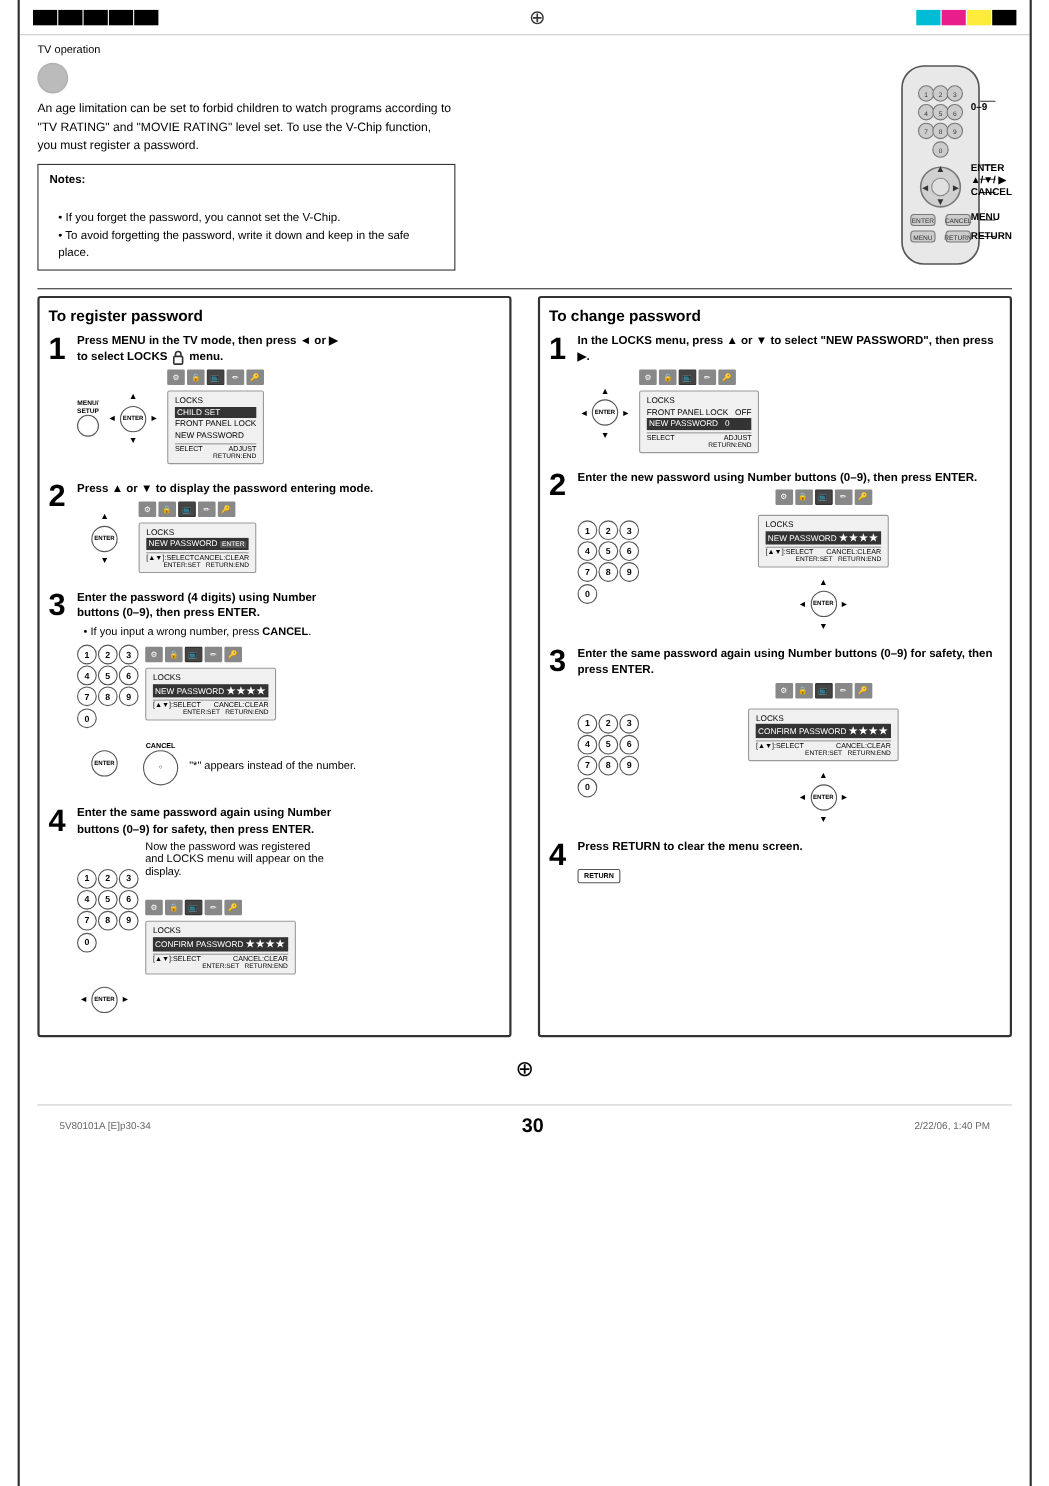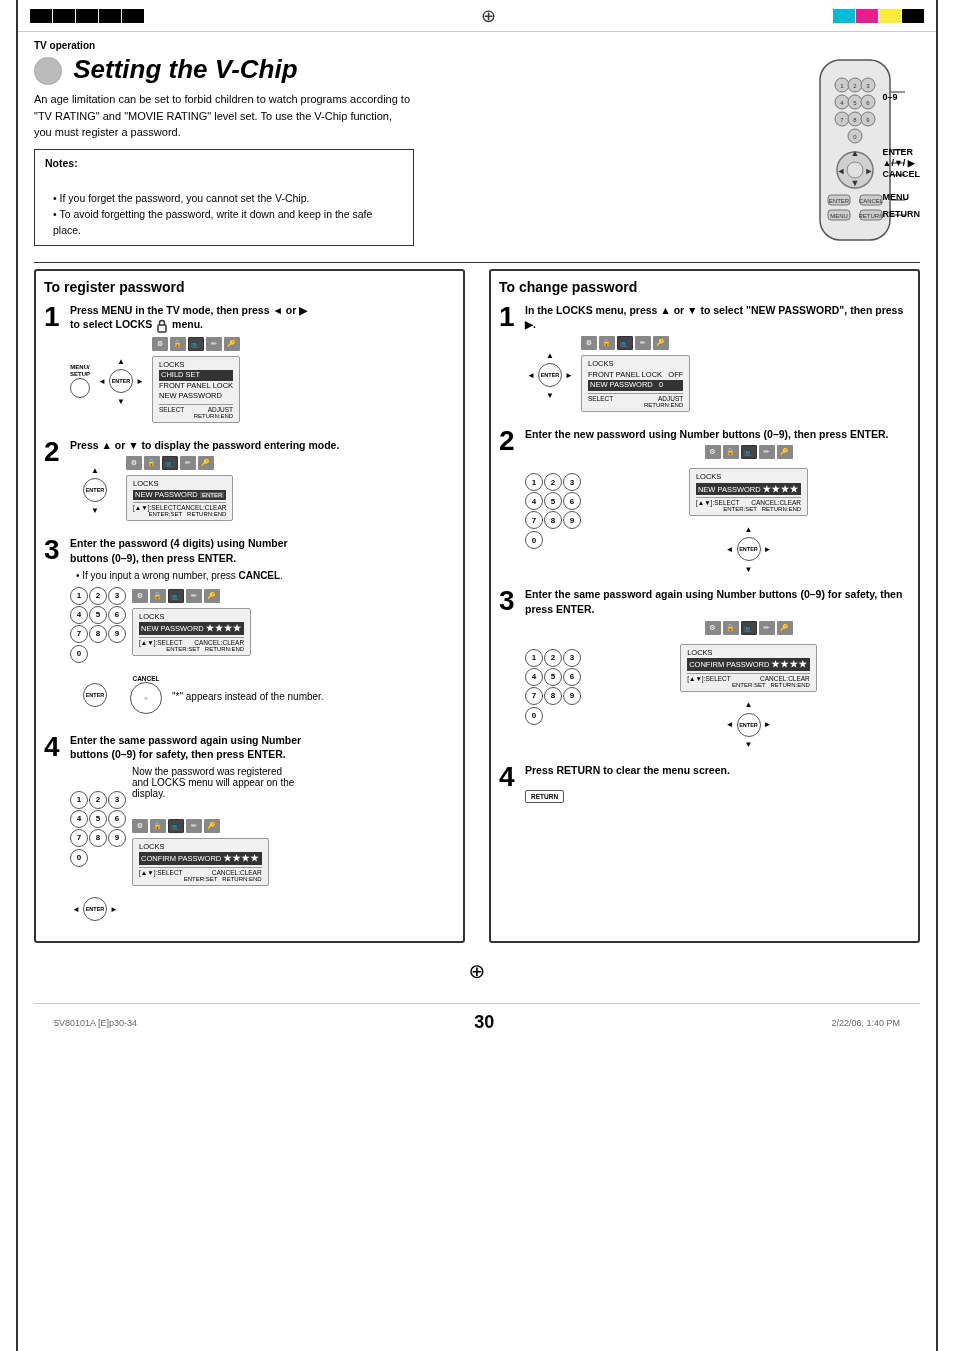--- a/index.html
+++ b/index.html
@@ -57,21 +57,21 @@
 
     
     .main-content {
       margin: 0 20px;
       padding: 0 14px;
     }
 
     
     .tv-operation {
       font-size: 10px;
-      font-weight: bold;
+      font-weight: normal;
       padding: 8px 0 4px 0;
       color: #000;
     }
 
     
     .title-section {
       display: flex;
       align-items: flex-start;
       justify-content: space-between;
       margin-bottom: 8px;
@@ -395,21 +395,20 @@
   <div class="page-border-right"></div>
 
   <div class="main-content">
 
     <div class="tv-operation">TV operation</div>
 
     <div class="title-section">
       <div class="title-left">
         <div class="page-title">
           <span style="display:inline-block;width:28px;height:28px;background:radial-gradient(circle, #bbb 60%, #888 100%);border-radius:50%;vertical-align:middle;margin-right:4px;"></span>
-          <span>Setting the V-Chip</span>
         </div>
         <div class="description">
           <span>An age limitation can be set to forbid children to watch programs according to</span><br>
           <span>"TV RATING" and "MOVIE RATING" level set. To use the V-Chip function,</span><br>
           <span>you must register a password.</span>
         </div>
 
         <div class="notes-box">
           <div class="notes-title">Notes:</div>
           <div class="notes-item">If you forget the password, you cannot set the V-Chip.</div>

